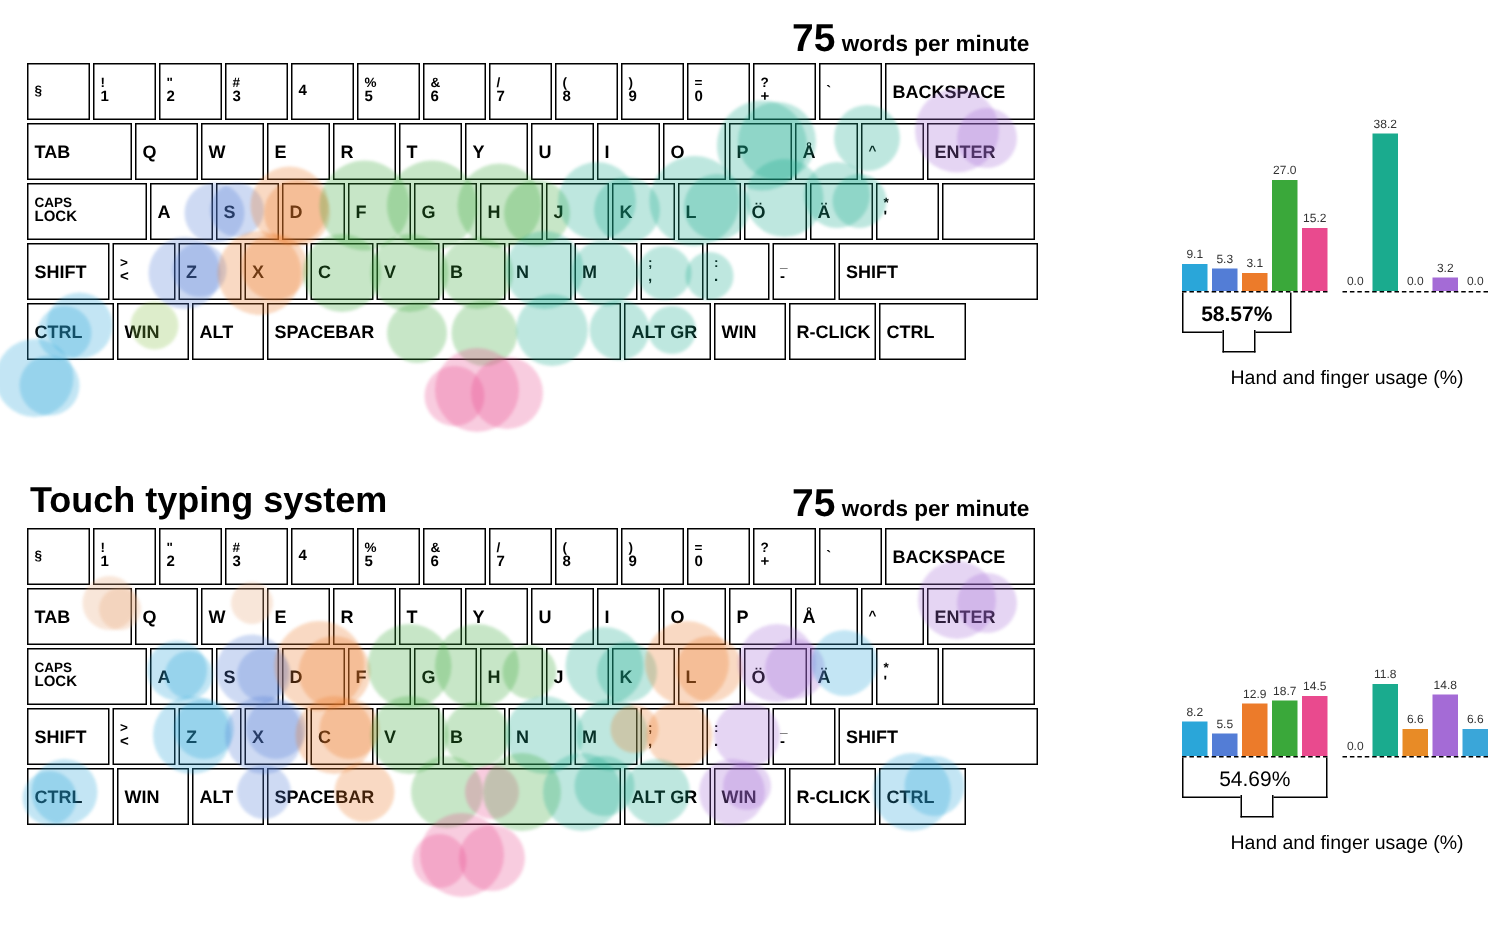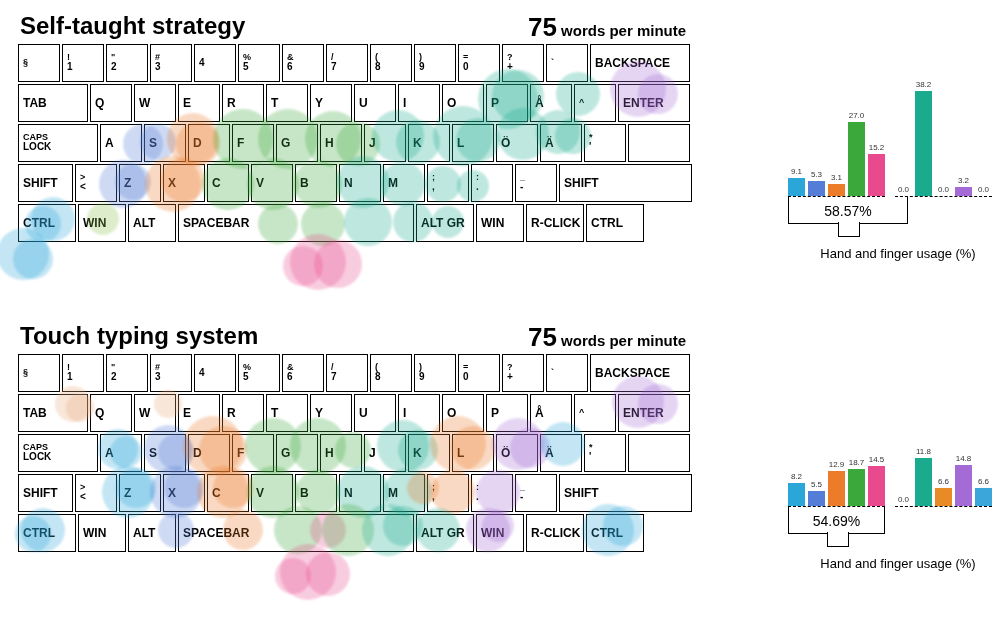--- a/index.html
+++ b/index.html
@@ -129,21 +129,20 @@
     text-align: center;
     font-size: 13px;
     margin-top: 22px;
   }
 </style>
 </head>
 <body>
 
 <div id="root">
     <div class="panel">
-      <div class="title">Self-taught strategy</div>
       <div class="wpm"><span class="big">75</span> <span>words per minute</span></div>
       <div class="kb-wrap">
         <div class="kb">
           <div class="krow">
             <div class="key" style="width: 42px;">
               <div class="upper">§</div>
               <div></div>
             </div>
             <div class="key" style="width: 42px;">
               <div class="upper">!</div>
@@ -365,21 +364,21 @@
               <div class="barlabel">3.2</div>
               <div class="bar" style="height: 8.8px; background: rgb(164, 107, 214);"></div>
             </div>
             <div class="barcol">
               <div class="barlabel">0.0</div>
               <div class="bar" style="height: 0px; background: rgb(58, 166, 217);"></div>
             </div>
           </div>
         </div>
         <div class="hand-line">
-          <div class="hand-box" style="width: 120px;">58.57%</div>
+          <div class="hand-box" style="width: 73px; font-weight: bold;">58.57%</div>
         </div>
         <div class="axis-label">Hand and finger usage (%)</div>
       </div>
     </div>
     <div class="panel">
       <div class="title">Touch typing system</div>
       <div class="wpm"><span class="big">75</span> <span>words per minute</span></div>
       <div class="kb-wrap">
         <div class="kb">
           <div class="krow">

